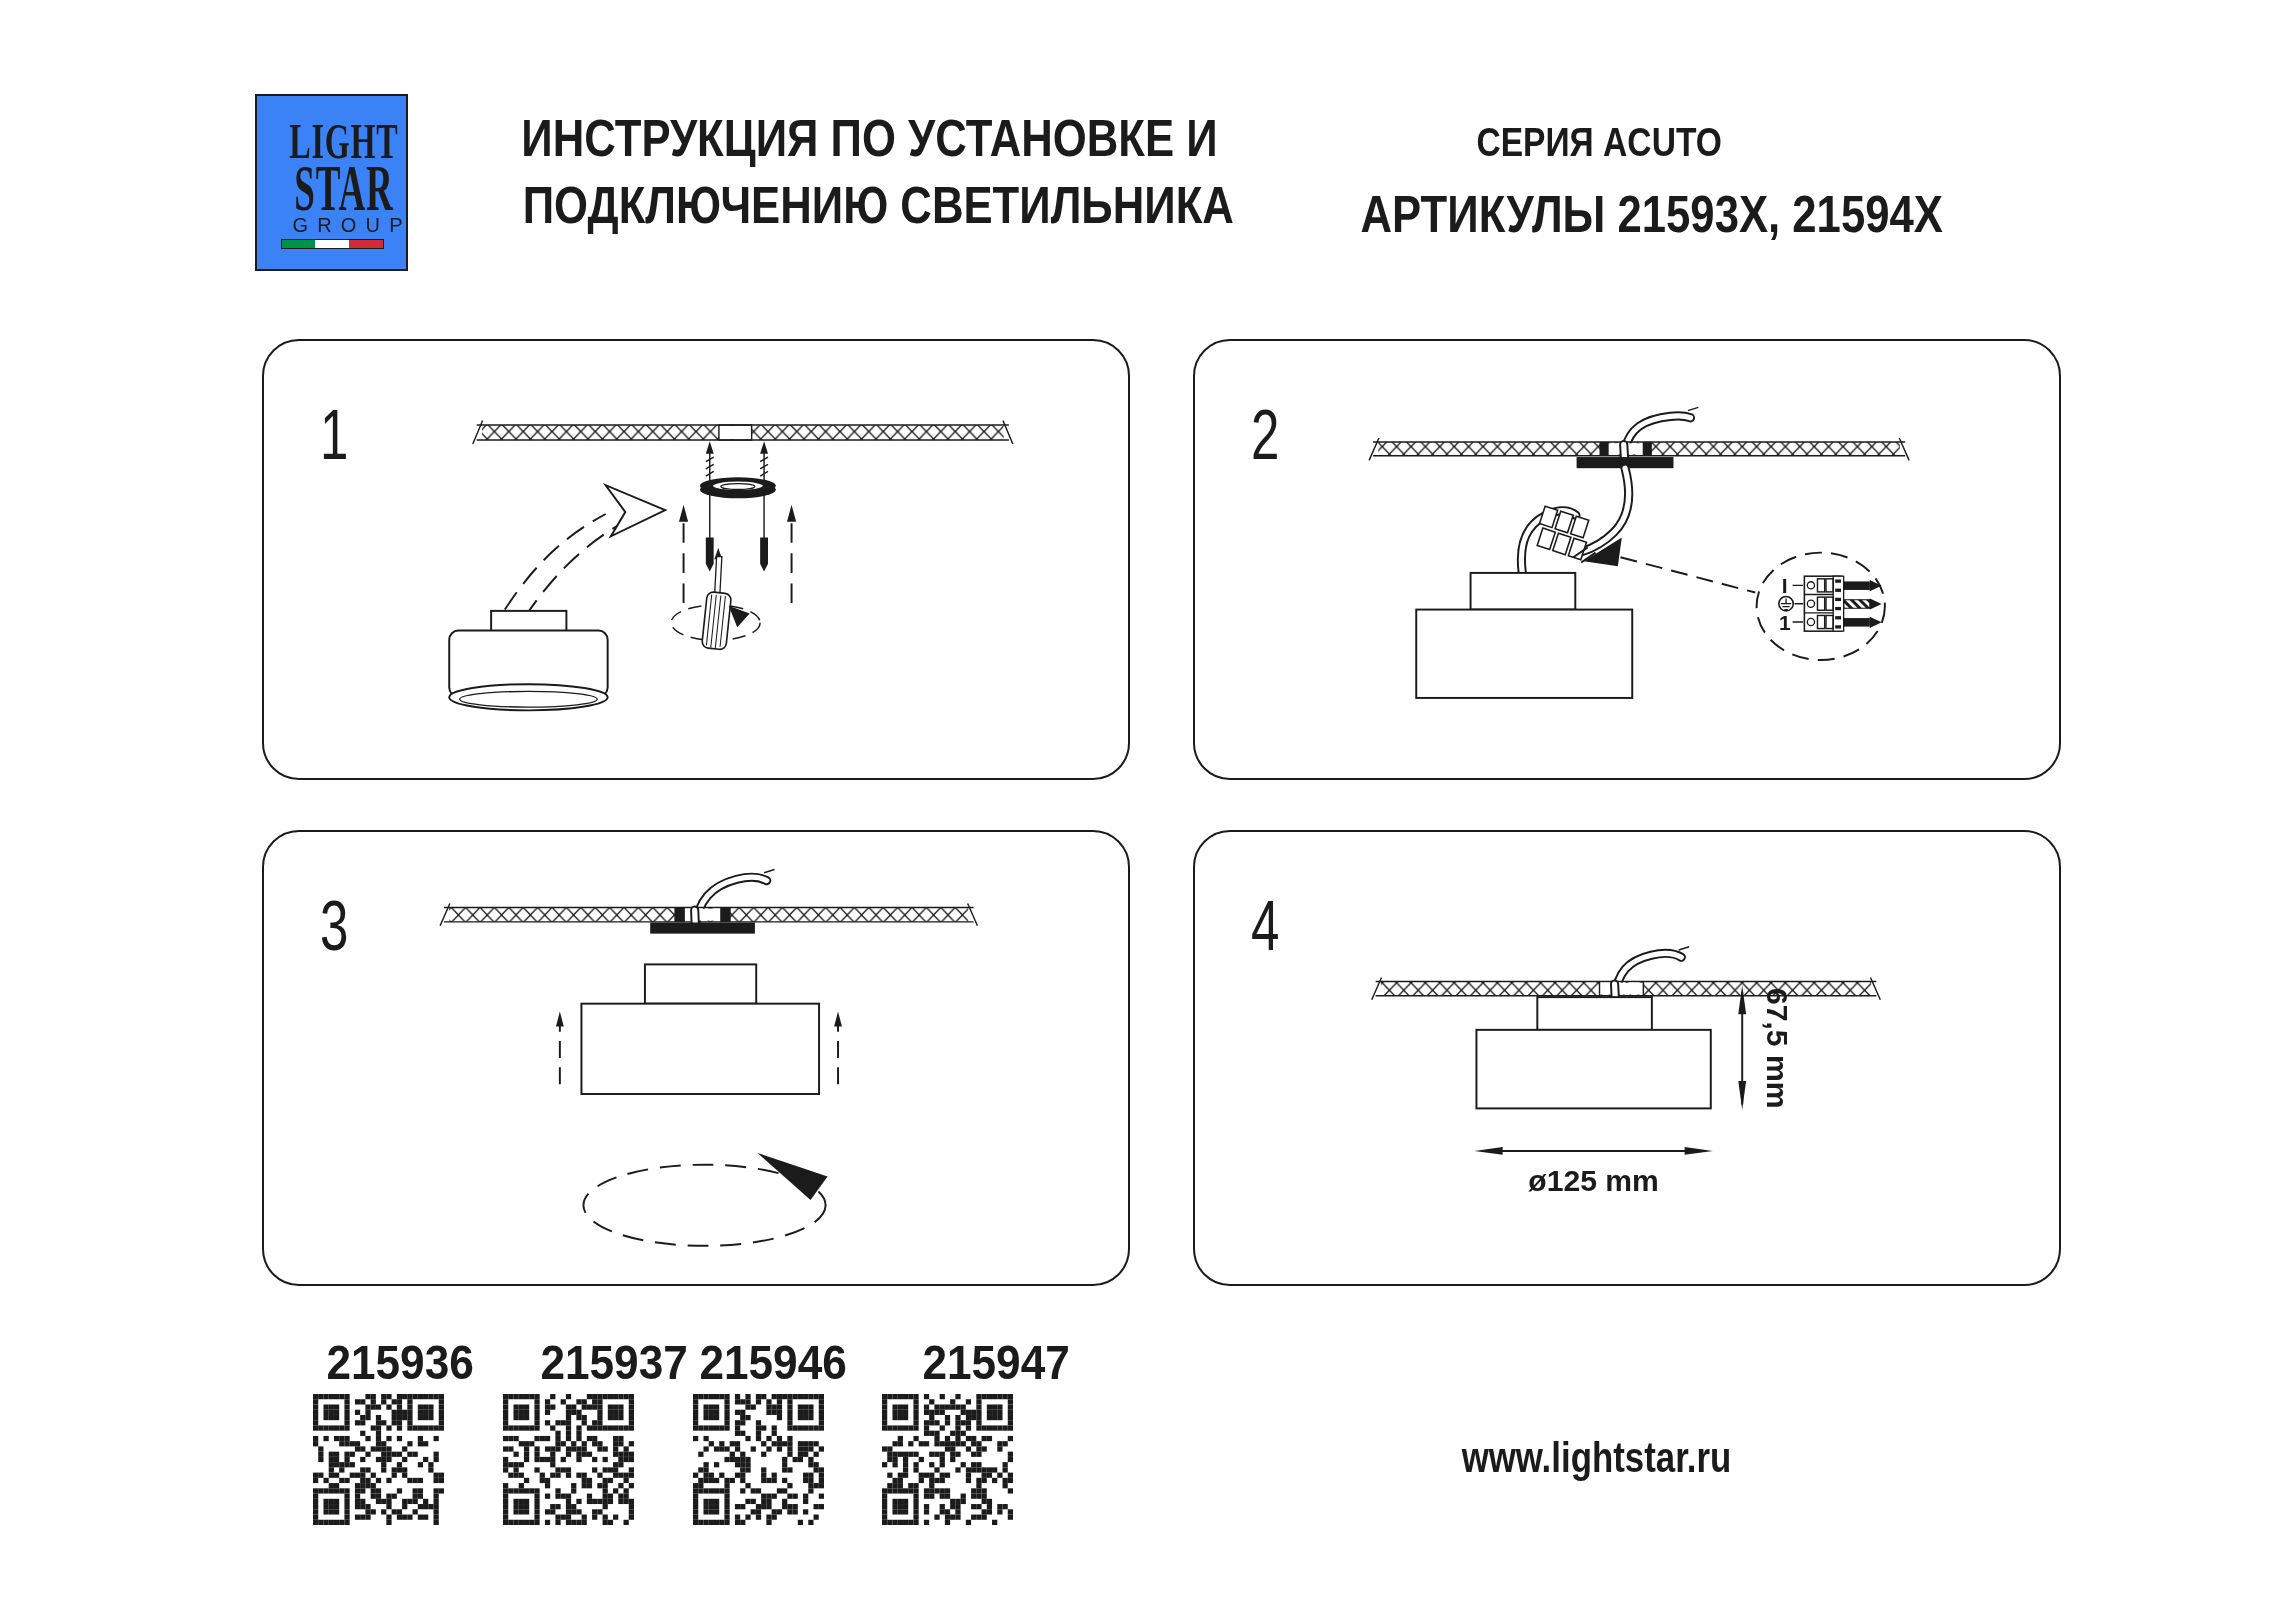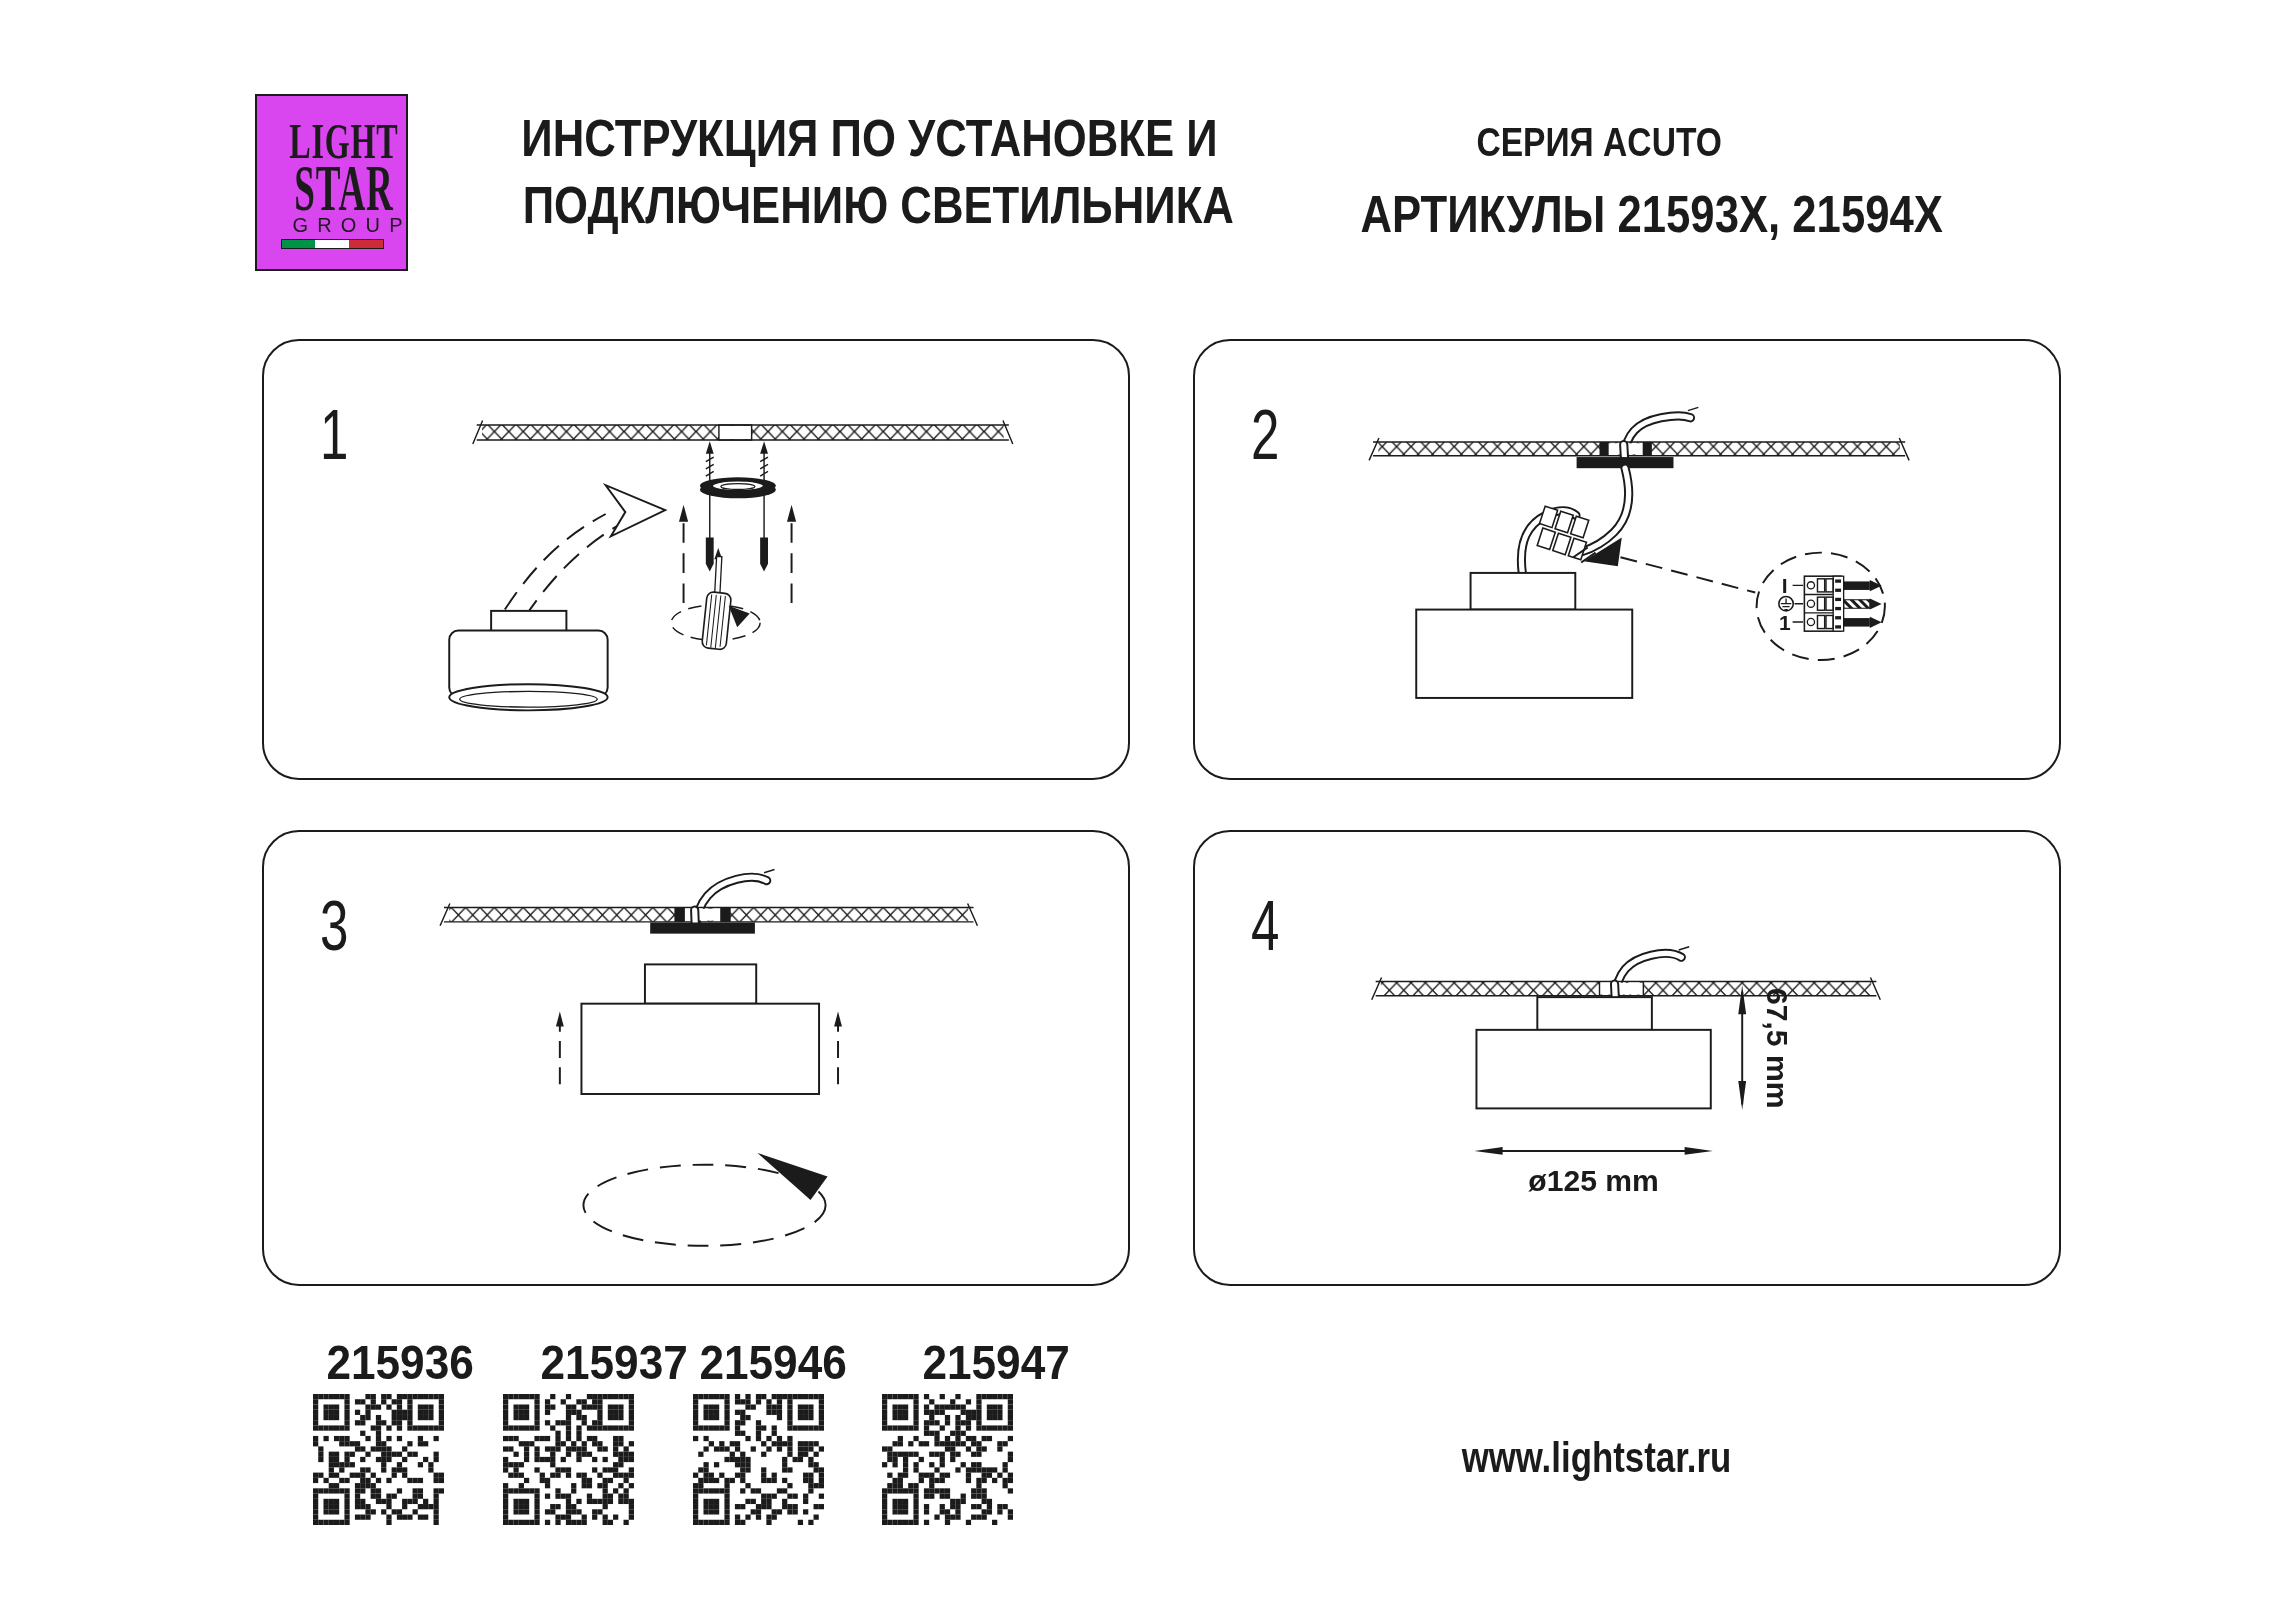--- a/index.html
+++ b/index.html
@@ -4,21 +4,21 @@
 <style>
   html,body{margin:0;padding:0}
   body{
     width:2295px;height:1623px;position:relative;background:#ffffff;
     font-family:"Liberation Sans",sans-serif;color:#1b1b1b;overflow:hidden;
   }
   .abs{position:absolute}
   .condensed{display:inline-block;transform:scaleX(.84);transform-origin:center top;white-space:nowrap}
   .cond9{display:inline-block;transform:scaleX(.9);transform-origin:center top;white-space:nowrap}
   
-  .logo-box{left:255px;top:94px;width:149px;height:173px;border:2px solid #1b1b1b;background:#d946ef}
+  .logo-box{left:255px;top:94px;width:149px;height:173px;border:2px solid #1b1b1b;background:#3b82f6}
   .logo-light{left:0;top:19.6px;width:100%;text-align:center;font-family:"Liberation Serif",serif;font-weight:700;font-size:51px;line-height:1}
   .logo-light span{display:inline-block;transform:scaleX(.63);transform-origin:center top;letter-spacing:1.3px}
   .logo-star{left:0;top:60px;width:100%;text-align:center;font-family:"Liberation Serif",serif;font-weight:700;font-size:65px;line-height:1}
   .logo-star span{display:inline-block;transform:scaleX(.57);transform-origin:center top;letter-spacing:1.3px}
   .logo-group{left:16px;top:118px;width:100%;text-align:center;font-size:20px;font-weight:400;letter-spacing:9.2px;text-indent:9.2px}
   .flag{left:23.6px;top:143px;width:101px;height:7.9px;border:1px solid #1b1b1b;display:flex}
   .flag div{flex:1;height:100%}
   .title-block{left:455px;top:0;width:792px}
   .title-line{position:absolute;width:100%;text-align:center;font-weight:700;font-size:52px;line-height:1}
   .series-block{left:1305px;width:589px}

